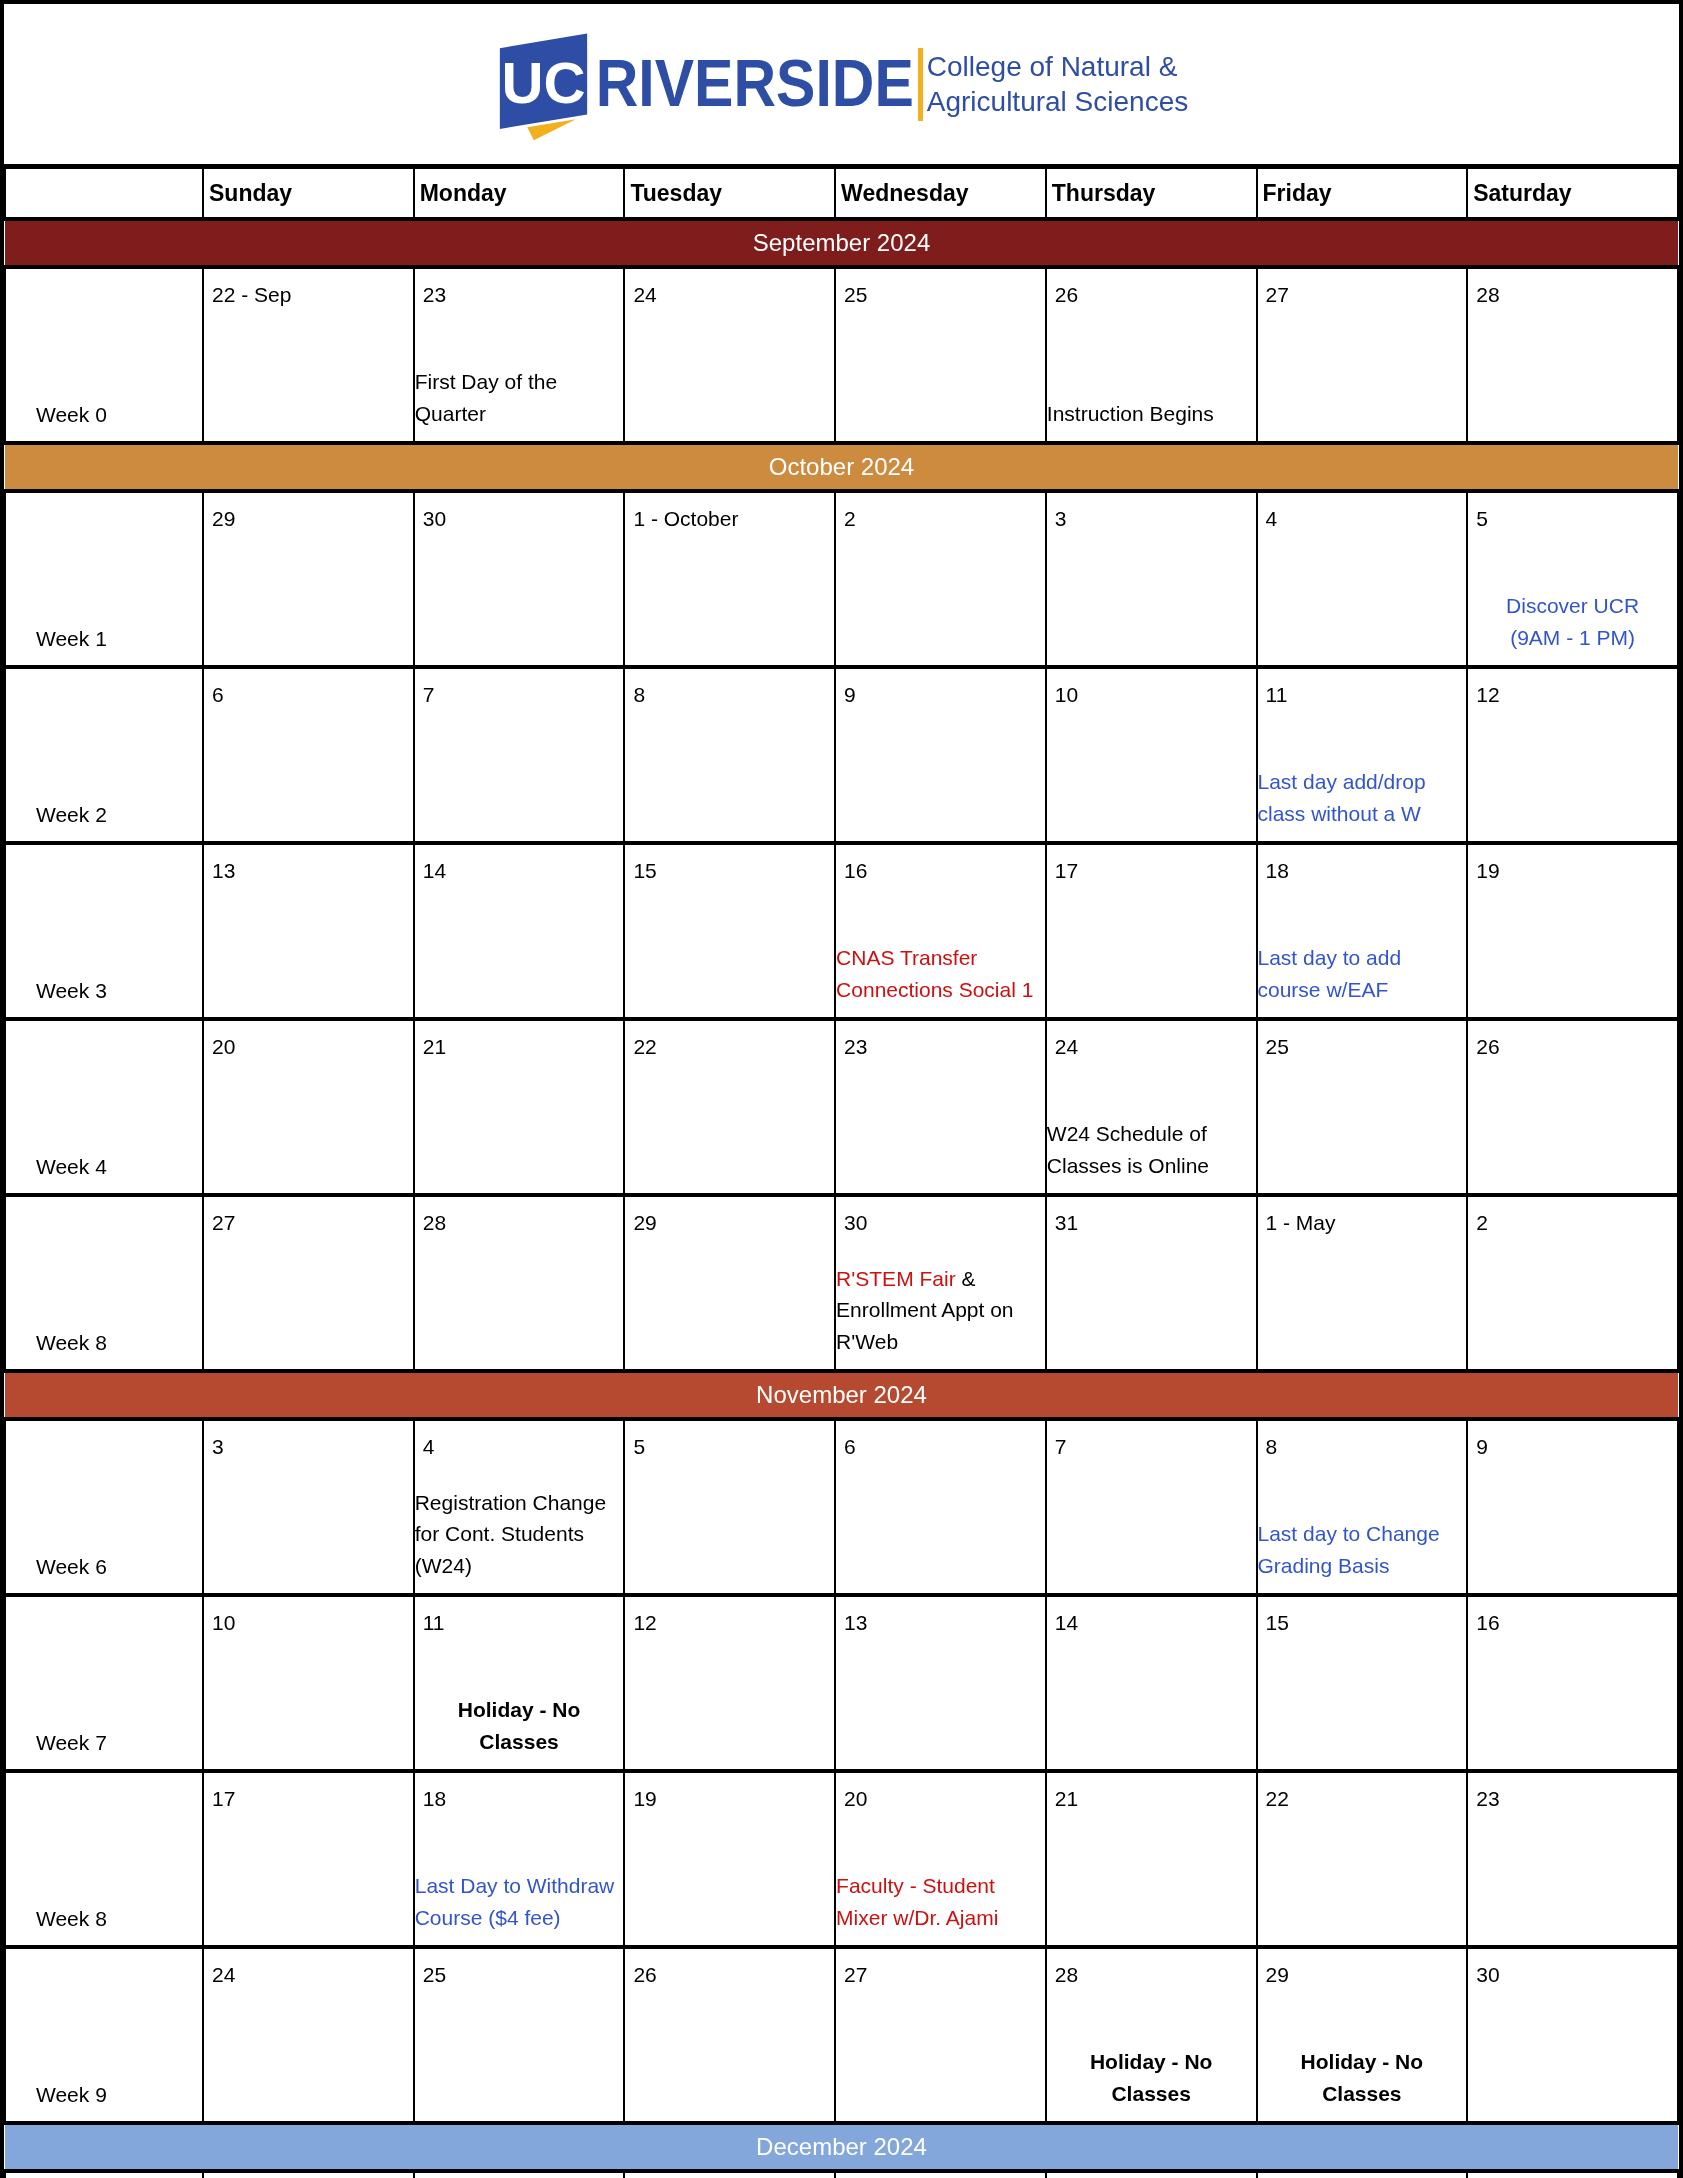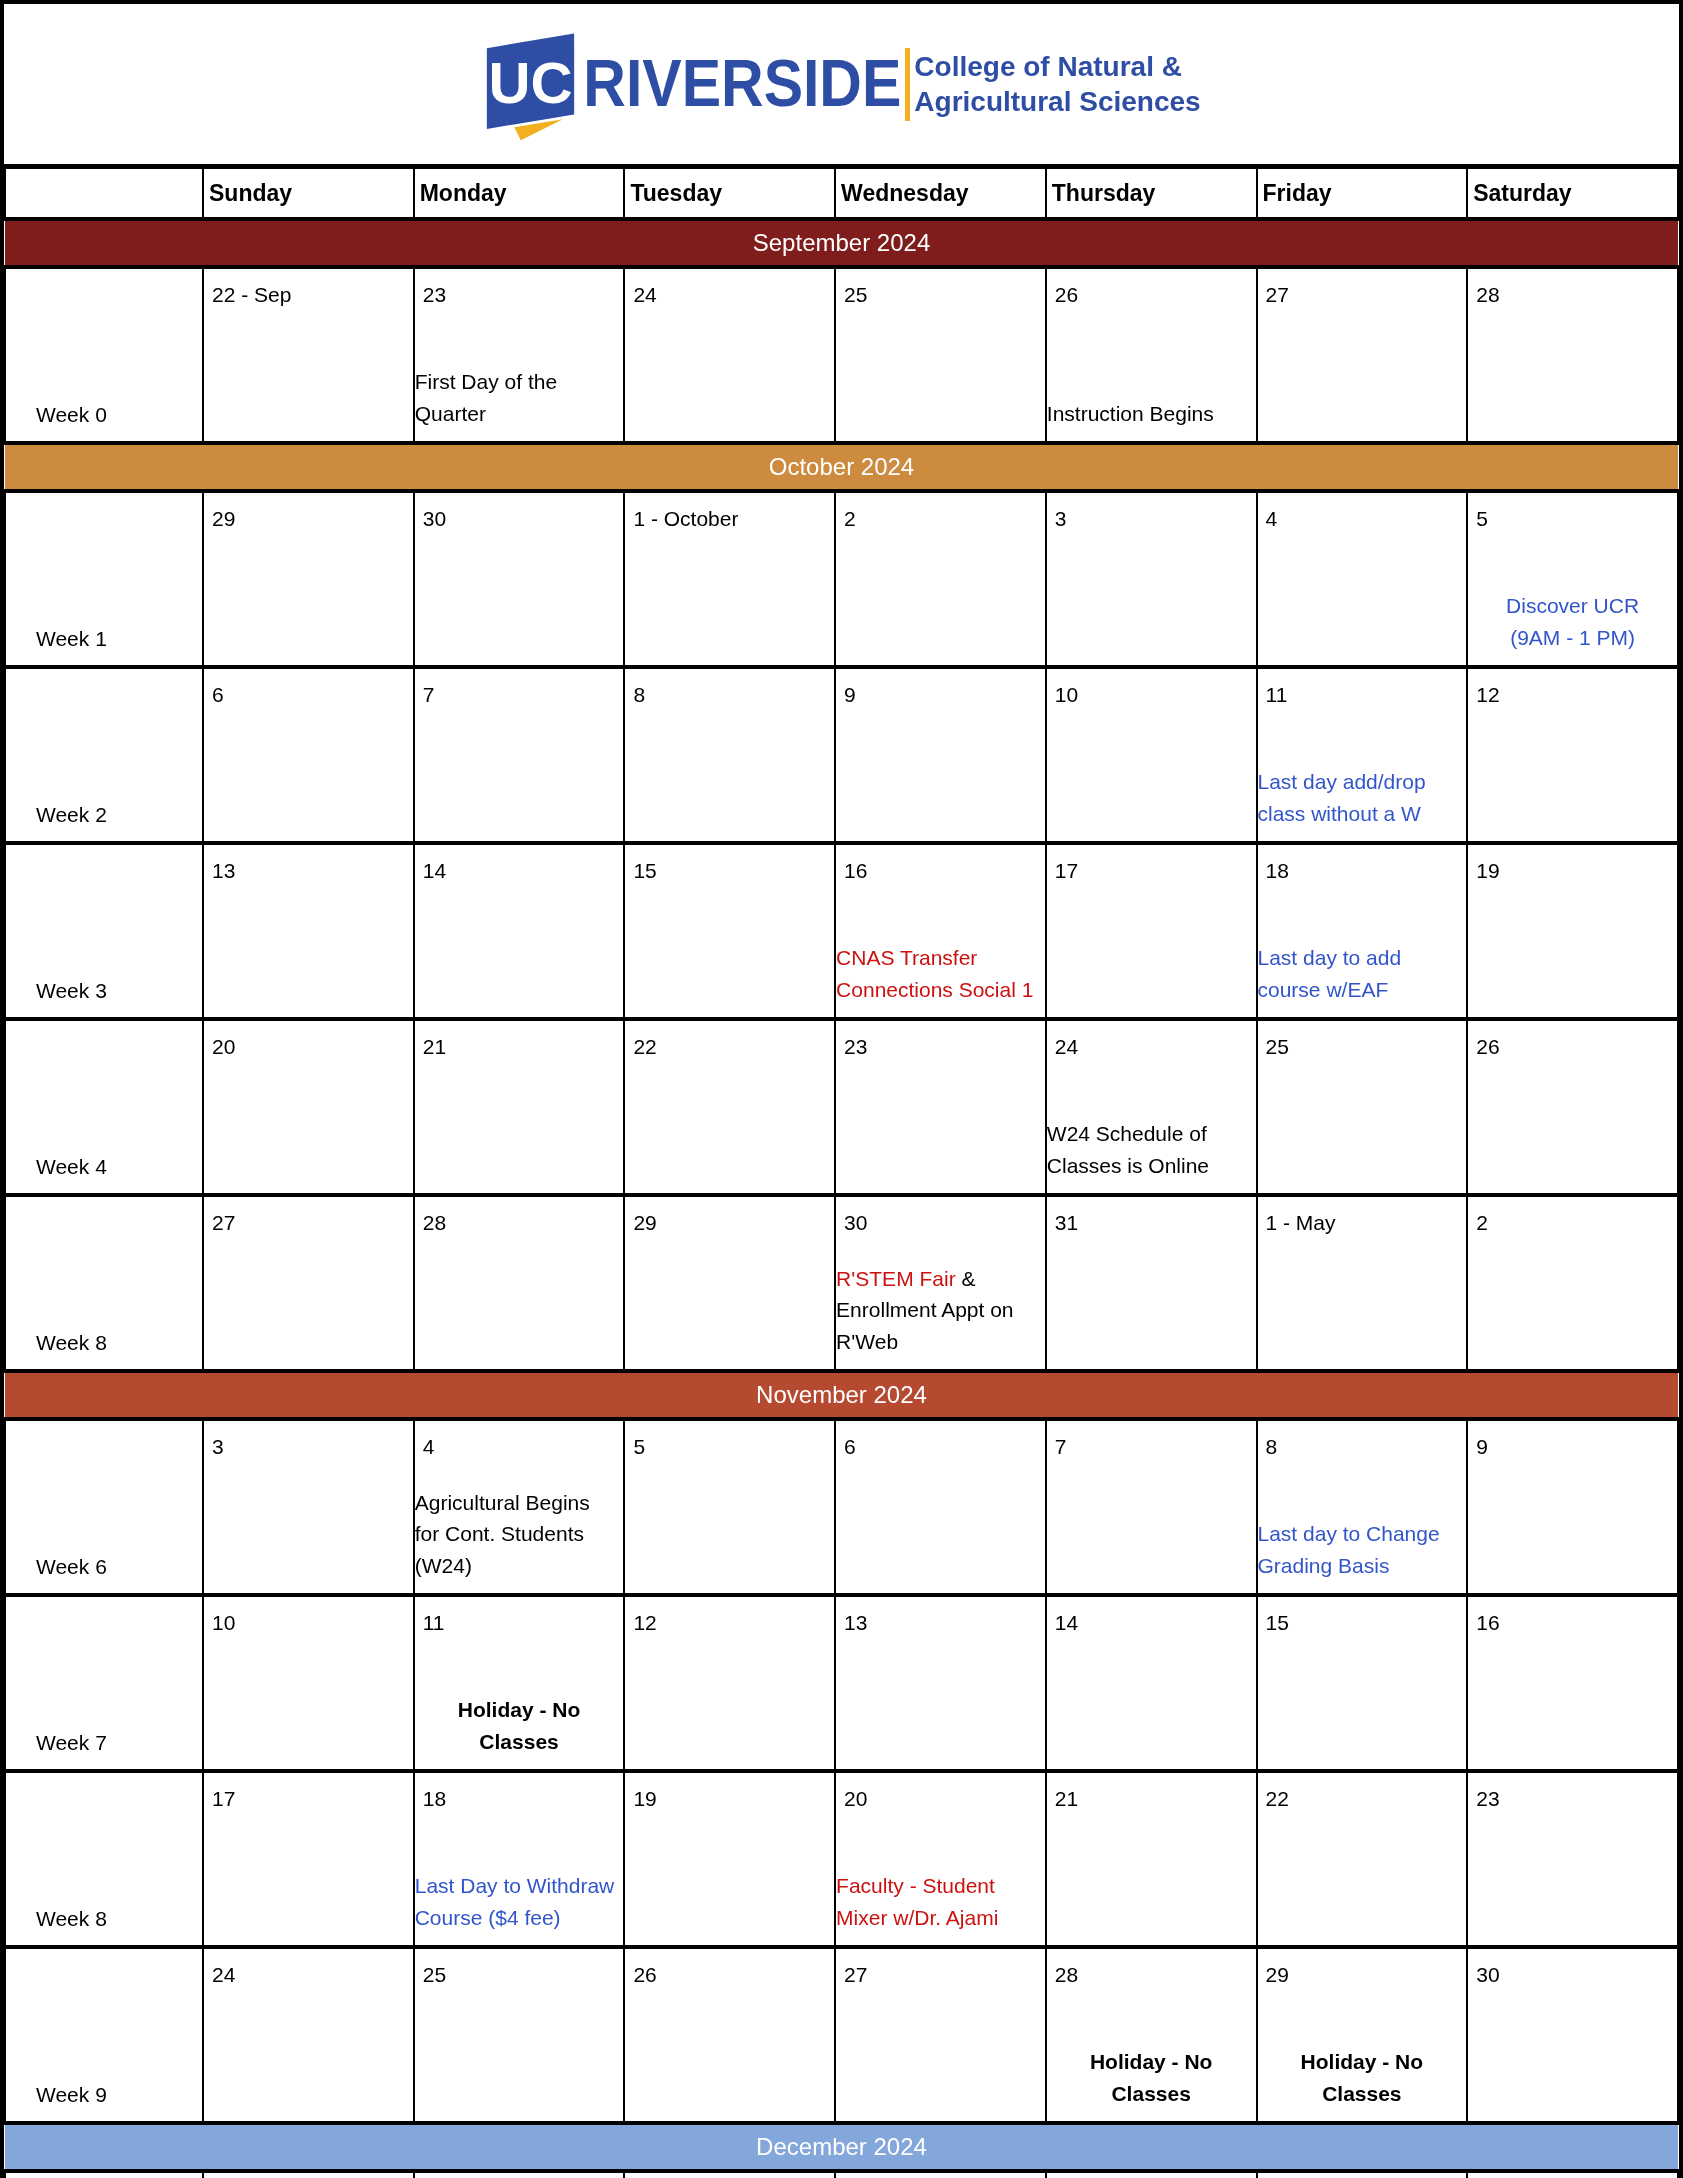--- a/index.html
+++ b/index.html
@@ -14,21 +14,21 @@
     height:160px; border-bottom:3px solid #000;
     display:flex; align-items:center; justify-content:center; gap:4px;
   }
   .logo-mark { display:block; }
   .logo-wordmark {
     color:#2E4DA4; font-size:59px; font-weight:bold; letter-spacing:0px;
     transform:scaleY(1.12); transform-origin:center; white-space:nowrap;
   }
   .logo-divider { width:5px; height:73px; background:#F2AF1E; }
   .logo-college {
-    color:#2E4DA4; font-size:28px; font-weight:bold; line-height:1.25; white-space:nowrap;
+    color:#2E4DA4; font-size:28px; font-weight:normal; line-height:1.25; white-space:nowrap;
   }
   
   table.cal { border-collapse:collapse; width:1675px; table-layout:fixed; }
   table.cal th, table.cal td { border:2px solid #000; background:#fff; }
   tr.day-header-row th {
     height:44px; font-size:23px; font-weight:bold; text-align:left;
     padding:2px 4px 2px 5px; vertical-align:middle; border-bottom-width:3px;
   }
   tr.banner-row td {
     height:42px; text-align:center; color:#fff; font-size:24px; font-weight:500;
@@ -347,21 +347,21 @@
         <tr class="week-row">
           <td class="week-label">Week 6</td>
           <td class="day-cell">
             <div class="cell-inner">
               <div class="date">3</div>
             </div>
           </td>
           <td class="day-cell">
             <div class="cell-inner">
               <div class="date">4</div>
-              <div class="event">Agricultural Begins for Cont. Students (W24)</div>
+              <div class="event">Registration Change for Cont. Students (W24)</div>
             </div>
           </td>
           <td class="day-cell">
             <div class="cell-inner">
               <div class="date">5</div>
             </div>
           </td>
           <td class="day-cell">
             <div class="cell-inner">
               <div class="date">6</div>

